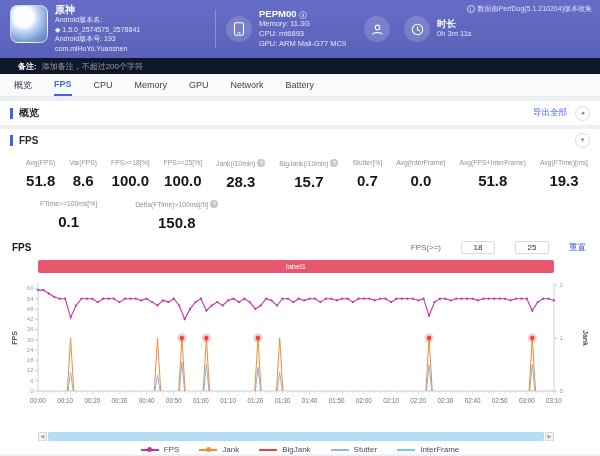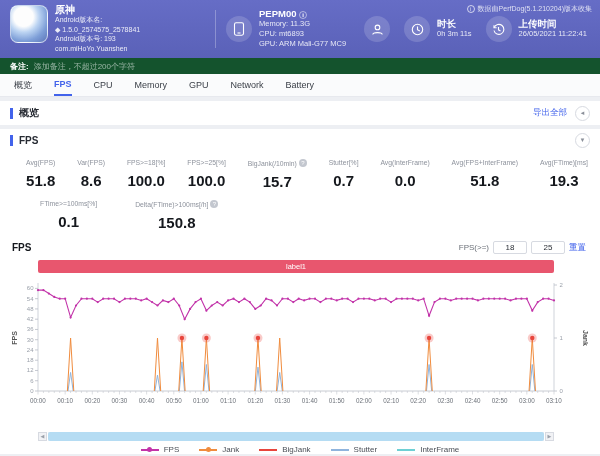--- a/index.html
+++ b/index.html
@@ -14,21 +14,21 @@
   .app-text { font-size:7px; line-height:9.5px; color:rgba(255,255,255,.88); }
   .app-name { font-size:10px; font-weight:bold; color:#fff; margin-bottom:1px; }
   .v-divider { width:1px; height:38px; background:rgba(255,255,255,.28); margin:0 10px 0 0; }
   .hdr-item { display:flex; align-items:center; gap:7px; margin-right:14px; }
   .hdr-icon { width:26px; height:26px; border-radius:50%; background:rgba(255,255,255,.16); display:flex; align-items:center; justify-content:center; flex:0 0 auto; }
   .hdr-lines { font-size:7.5px; line-height:10.5px; color:rgba(255,255,255,.85); }
   .hdr-title { font-size:9.5px; font-weight:bold; color:#fff; }
   .device-block .hdr-lines { line-height:10px; }
 
   
-  .note-bar { height:16px; background:#14532d; color:#fff; display:flex; align-items:center; padding:0 10px; font-size:8px; gap:5px; }
+  .note-bar { height:16px; background:#0f172a; color:#fff; display:flex; align-items:center; padding:0 18px; font-size:8px; gap:5px; }
   .note-placeholder { color:rgba(255,255,255,.55); }
 
   
   .tabs { height:23px; background:#fafbfc; border-bottom:1px solid #e7e9ee; display:flex; align-items:center; padding:0 14px; gap:22px; }
   .tab { font-size:9px; color:#3a3f47; cursor:pointer; height:100%; display:flex; align-items:center; }
   .tab.active { color:#4263eb; font-weight:bold; border-bottom:2px solid #4263eb; }
 
   
   .card { background:#fff; }
   .sec-head { height:24px; display:flex; align-items:center; padding:0 10px; }
@@ -43,21 +43,21 @@
   .stats-row1 { display:flex; justify-content:space-between; padding:8px 12px 0 26px; }
   .stat { text-align:center; }
   .stat-label { font-size:6.8px; color:#8d929c; white-space:nowrap; display:flex; align-items:center; justify-content:center; gap:2px; }
   .stat-value { font-size:15px; font-weight:bold; color:#15181d; margin-top:6px; }
   .info-dot { display:inline-flex; width:8px; height:8px; border-radius:50%; background:#c3c7cf; color:#fff; font-size:6px; line-height:8px; align-items:center; justify-content:center; font-style:normal; cursor:pointer; }
   .stats-row2 { display:flex; gap:38px; padding:10px 0 0 40px; }
 
   
   .chart-ctrl { display:flex; align-items:center; padding:10px 14px 2px 12px; }
   .chart-title { font-size:10px; font-weight:bold; color:#15181d; }
-  .ctrl-right { margin-left:auto; display:flex; align-items:center; gap:4px; }
+  .ctrl-right { margin-left:auto; display:flex; align-items:center; gap:20px; }
   .ctrl-label { font-size:8px; color:#6b7078; }
   .fps-input { width:34px; height:13px; border:1px solid #d7dae1; border-radius:2px; font-size:8px; text-align:center; color:#2a2e35; font-family:inherit; }
 
   
   .chart-wrap { padding:4px 8px 0 8px; }
   .label-band { margin-left:30px; width:516px; height:13px; border-radius:2px; color:#fff; font-size:7.5px; display:flex; align-items:center; justify-content:center; margin-bottom:6px; }
   .scrollbar { display:flex; align-items:center; height:9px; margin:1px 8px 0 38px; width:516px; gap:1px; }
   .sb-btn { width:9px; height:9px; background:#f1f2f5; border:1px solid #d7dae1; color:#9aa0aa; font-size:5px; line-height:7px; text-align:center; cursor:pointer; flex:0 0 auto; }
   .sb-track { flex:1; height:9px; background:#f1f2f5; position:relative; }
   .sb-thumb { position:absolute; inset:0; background:#b5dcf3; border-radius:2px; cursor:grab; }
@@ -121,33 +121,20 @@
           <circle cx="6.5" cy="6.5" r="5.2" fill="none" stroke="#fff" stroke-width="1.1"></circle>
           <path d="M6.5 3.5 V6.7 L8.8 8" fill="none" stroke="#fff" stroke-width="1.1"></path>
         </svg>
     </div>
     <div class="hdr-lines">
       <div class="hdr-title">时长</div>
       <div>0h 3m 11s</div>
     </div>
   </div>
 
-  <div class="hdr-item" style="margin-right:0;">
-    <div class="hdr-icon">
-      <svg width="13" height="13" viewBox="0 0 13 13">
-          <path d="M2 2.2 V4.8 H4.6" fill="none" stroke="#fff" stroke-width="1.1"></path>
-          <path d="M2.2 4.6 A5 5 0 1 1 2 7.5" fill="none" stroke="#fff" stroke-width="1.1"></path>
-          <path d="M6.5 4 V6.8 L8.5 7.9" fill="none" stroke="#fff" stroke-width="1.1"></path>
-        </svg>
-    </div>
-    <div class="hdr-lines">
-      <div class="hdr-title">上传时间</div>
-      <div>26/05/2021 11:22:41</div>
-    </div>
-  </div>
 </div>
 
 <div class="note-bar">
   <b>备注:</b>
   <span class="note-placeholder">添加备注，不超过200个字符</span>
 </div>
 
 <div class="tabs">
   <div class="tab">概览</div>
   <div class="tab active">FPS</div>
@@ -189,20 +176,27 @@
       <div class="stat-label">Var(FPS)</div>
       <div class="stat-value">8.6</div>
     </div>
     <div class="stat">
       <div class="stat-label">FPS&gt;=18[%]</div>
       <div class="stat-value">100.0</div>
     </div>
     <div class="stat">
       <div class="stat-label">FPS&gt;=25[%]</div>
       <div class="stat-value">100.0</div>
+    </div>
+    <div class="stat">
+      <div class="stat-label">
+          <span>Jank(/10min)</span>
+          <i class="info-dot">?</i>
+        </div>
+      <div class="stat-value">28.3</div>
     </div>
     <div class="stat">
       <div class="stat-label">
           <span>BigJank(/10min)</span>
           <i class="info-dot">?</i>
         </div>
       <div class="stat-value">15.7</div>
     </div>
     <div class="stat">
       <div class="stat-label">Stutter[%]</div>

